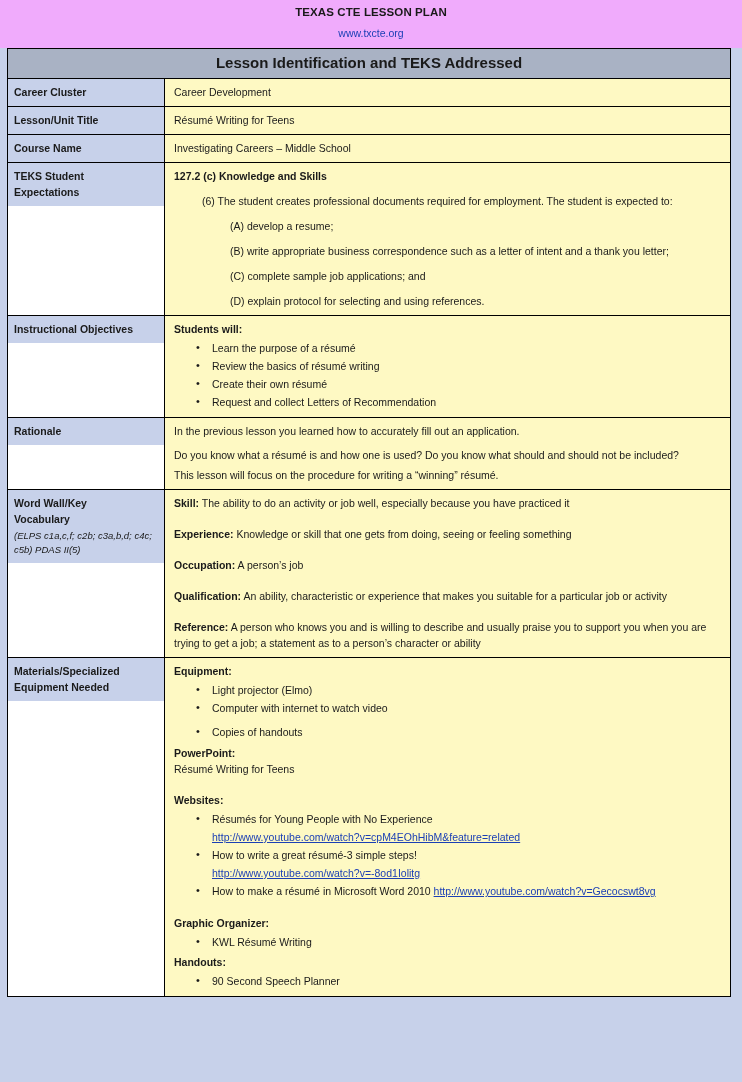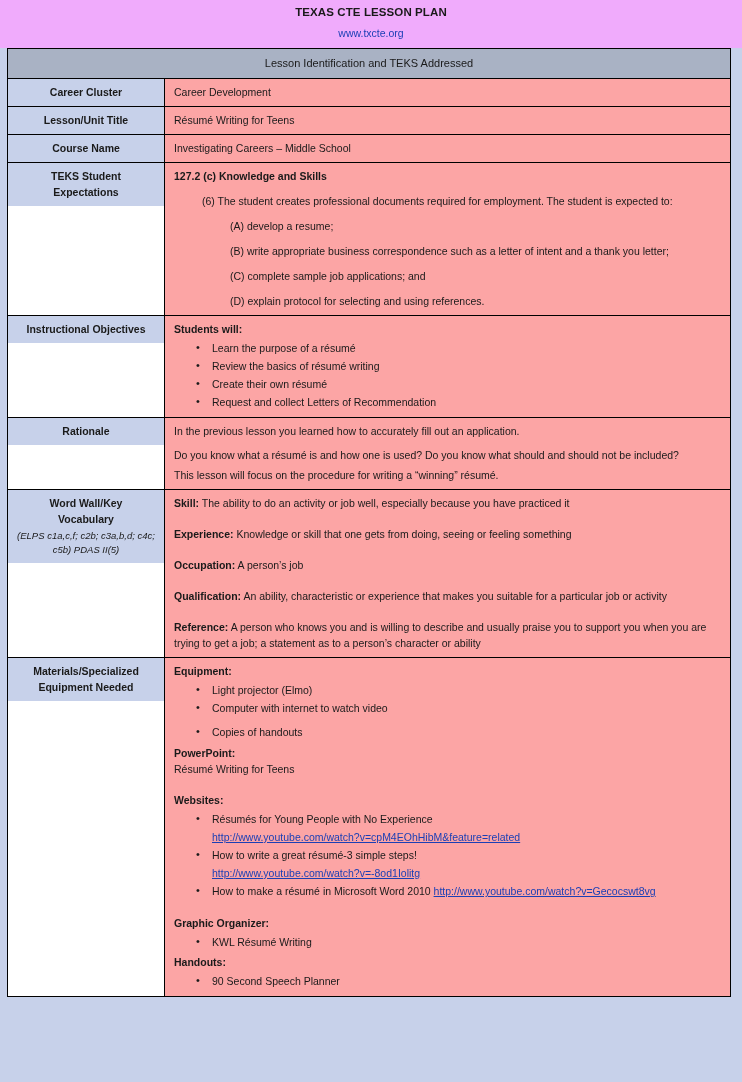--- a/index.html
+++ b/index.html
@@ -50,50 +50,49 @@
     width: 724px;
     margin: 0 12px 0 7px;
     border-collapse: collapse;
     table-layout: fixed;
     background: #c7d1ea;
   }
   .lp-table td {
     border: 1.6px solid #000000;
     vertical-align: top;
     padding: 0;
-    background: #fca5a5;
+    background: #fef9c3;
   }
 
   .col-label { width: 157px; }
 
   
   .band {
     background: #a9b2c4 !important;
     text-align: center;
     padding: 6px 8px 7px 8px !important;
   }
   .band-title {
-    font-size: 11px;
-    font-weight: normal;
+    font-size: 15px;
+    font-weight: bold;
     line-height: 16px;
   }
   .band-sub {
     font-size: 10.5px;
     font-weight: normal;
     line-height: 18px;
   }
 
   
   .label-cell {
     background: #ffffff !important;
     padding: 0 !important;
   }
   .label-inner {
     background: #c7d1ea;
-    text-align: center;
     font-size: 10.5px;
     font-weight: bold;
     line-height: 16px;
     padding: 5px 6px 6px 6px;
   }
   .label-inner .sub-italic {
     display: block;
     font-style: italic;
     font-weight: normal;
     font-size: 9.5px;

